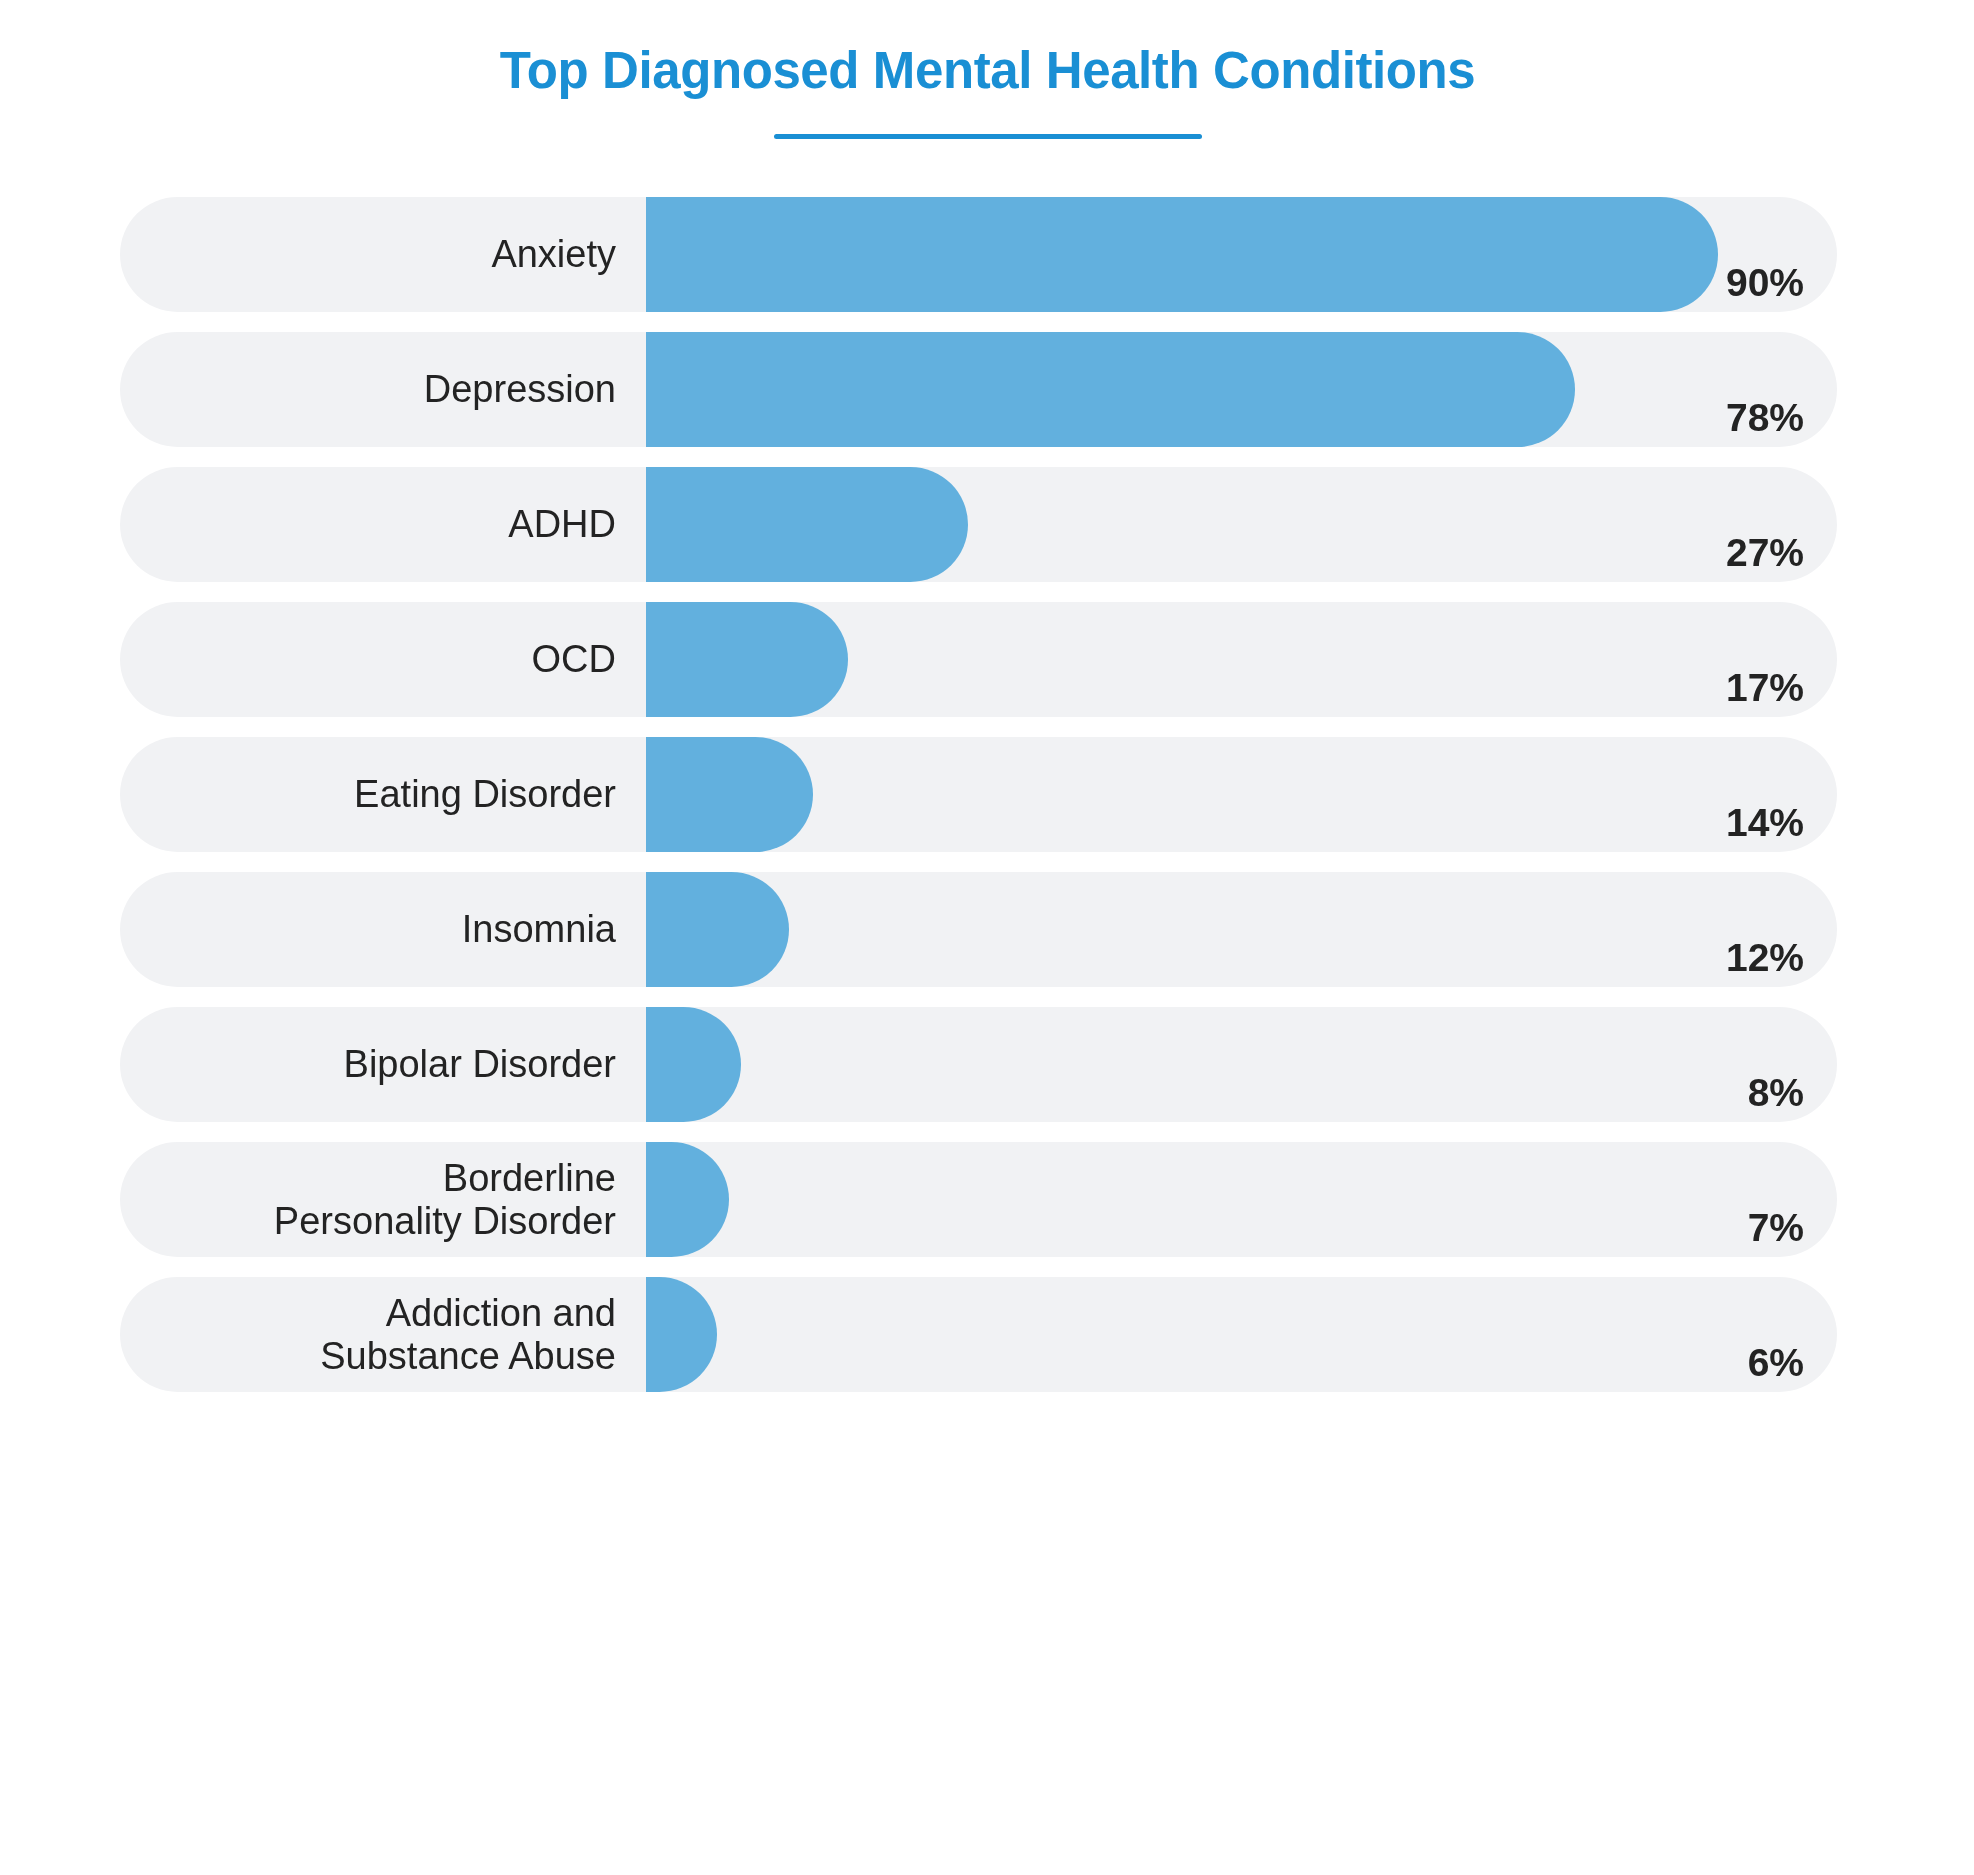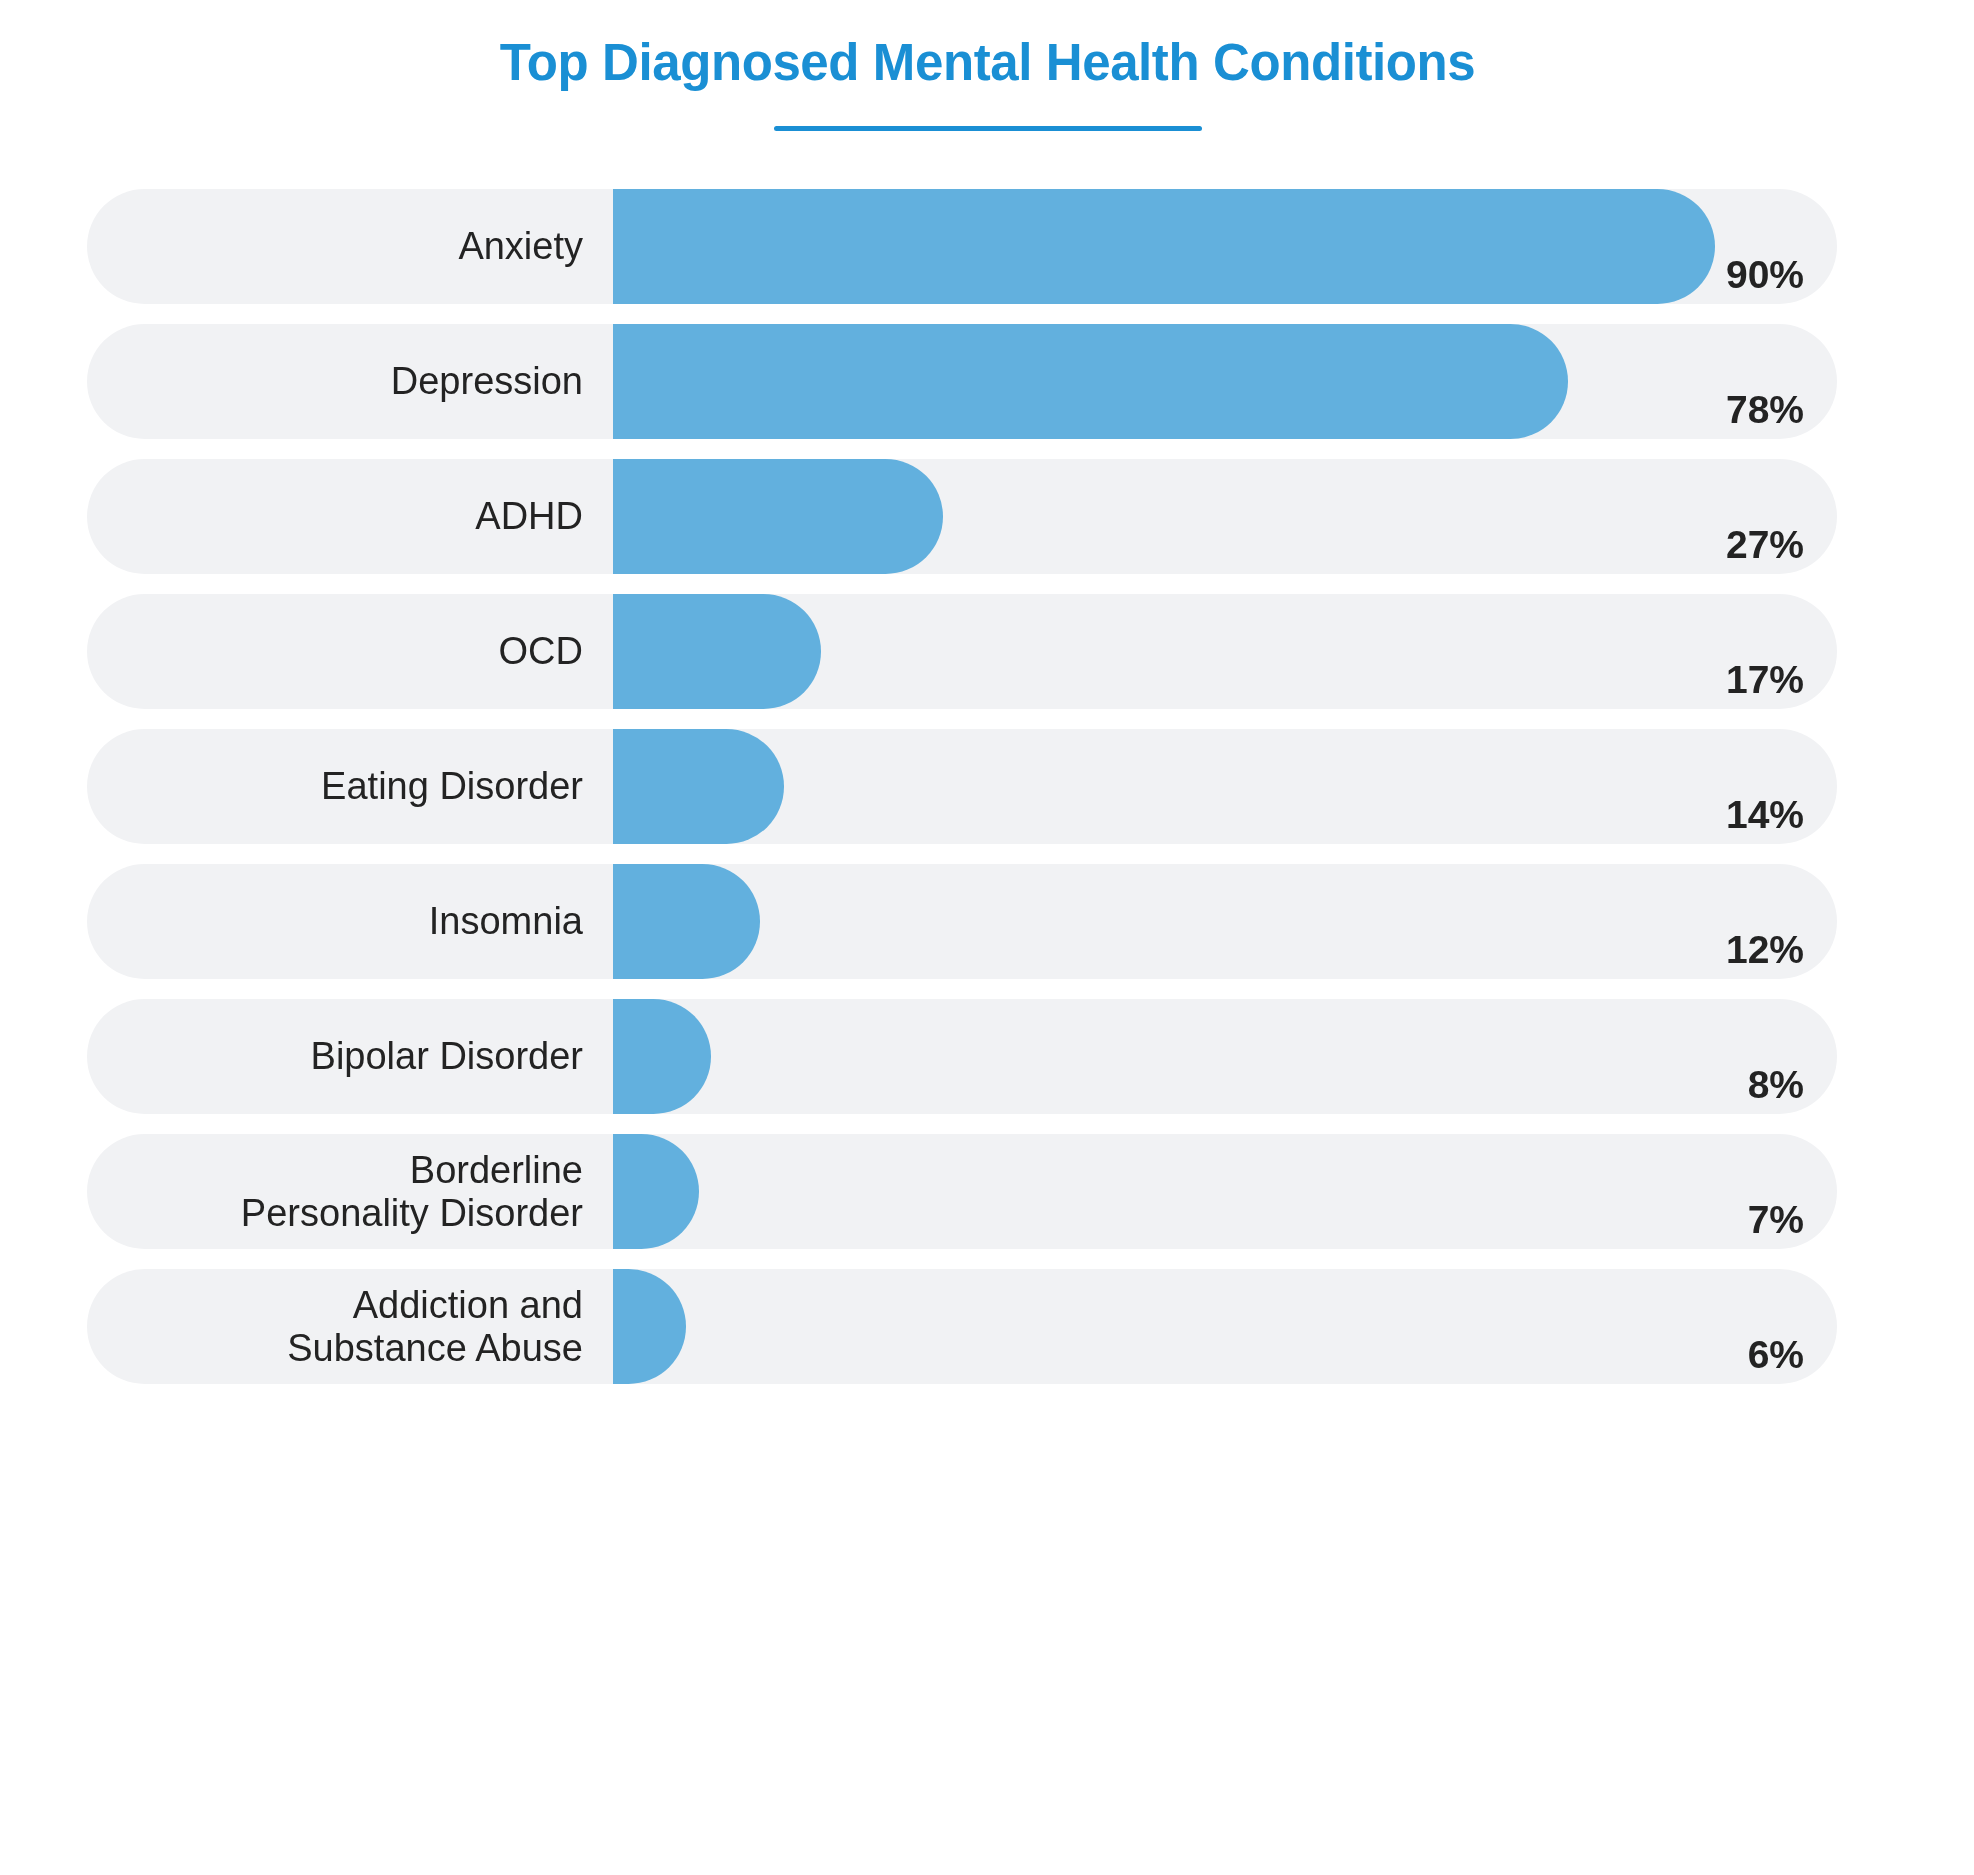--- a/index.html
+++ b/index.html
@@ -20,34 +20,34 @@
     box-sizing: border-box;
     padding: 0;
     position: relative;
   }
   .chart-title {
     text-align: center;
     font-size: 51px;
     font-weight: bold;
     color: #1a8fd4;
     letter-spacing: -0.4px;
-    margin: 0;
+    margin: 8px;
     padding-top: 35px;
     line-height: 1.1;
   }
   .title-rule {
     width: 428px;
     height: 5px;
     background: #1a8fd4;
     margin: 35px auto 0 auto;
     border-radius: 2.5px;
   }
   .rows {
     margin-top: 58px;
-    padding: 0 138px 0 87px;
+    padding: 0 138px 0 120px;
     box-sizing: border-box;
   }
   .row {
     position: relative;
     height: 115px;
     margin-bottom: 20px;
     display: flex;
     align-items: center;
   }
   .track {

